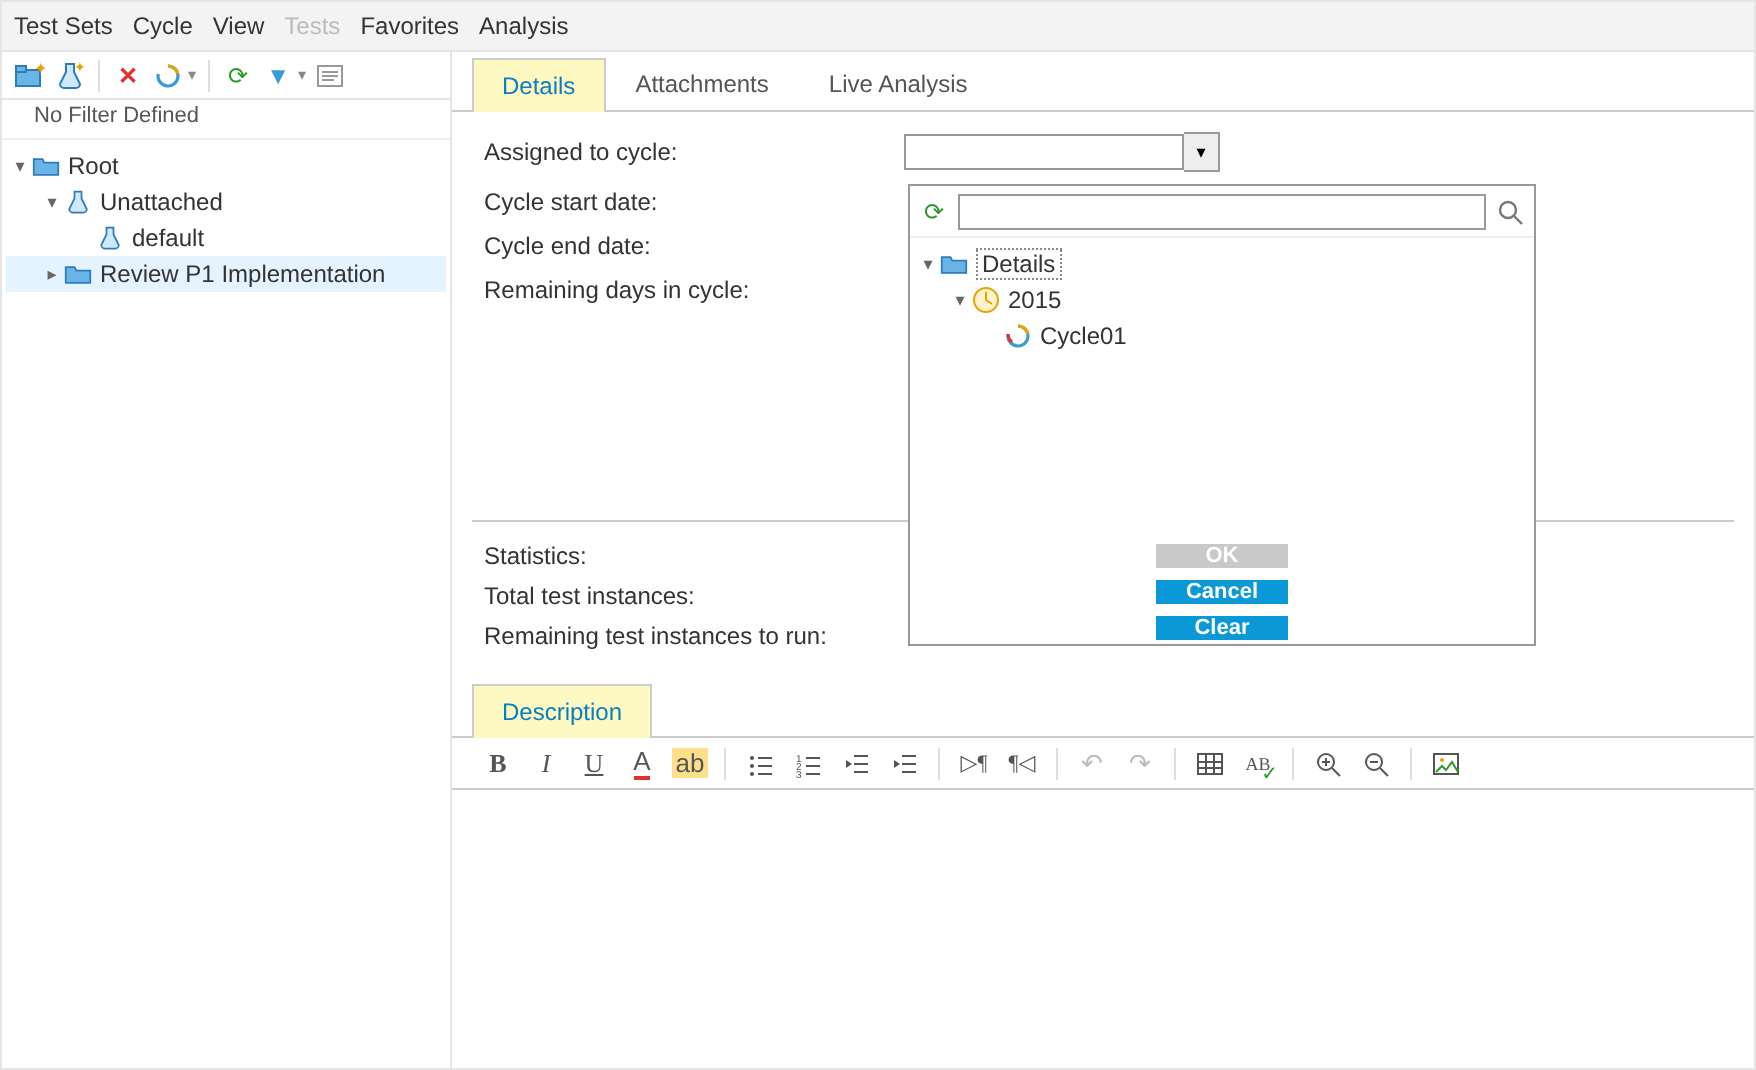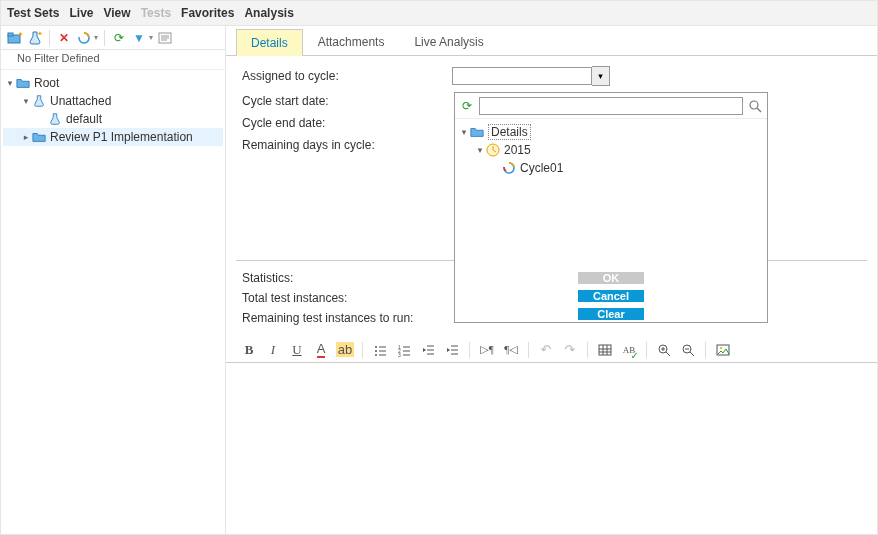--- a/index.html
+++ b/index.html
@@ -1,20 +1,20 @@
 <!DOCTYPE html>
 <html><head>
 <meta charset="utf-8">
 <style>
   * { box-sizing: border-box; margin: 0; padding: 0; font-family: Arial, Helvetica, sans-serif; }
   body { width: 878px; height: 535px; background: #fff; font-size: 12px; color: #333; border: 1px solid #e5e5e5; overflow: hidden; }
 
   
   .menubar { height: 25px; background: #f3f3f3; border-bottom: 1px solid #e5e5e5; display: flex; align-items: center; padding-left: 6px; gap: 10px; }
-  .menubar span { color: #333; font-weight: bold; }
+  .menubar span { color: #333; }
   .menubar span.disabled { color: #bbb; }
 
   .main { display: flex; height: calc(100% - 25px); }
 
   
   .left { width: 225px; border-right: 1px solid #e5e5e5; display: flex; flex-direction: column; }
   .toolbar { height: 24px; border-bottom: 1px solid #e5e5e5; display: flex; align-items: center; gap: 4px; padding: 0 6px; }
   .tbsep { width: 1px; height: 16px; background: #ddd; margin: 0 2px; }
   .tbicon { width: 16px; height: 16px; display: flex; align-items: center; justify-content: center; cursor: pointer; }
   .filterline { height: 20px; padding: 2px 16px; font-size: 11px; color: #555; border-bottom: 1px solid #eee; }
@@ -62,21 +62,21 @@
   .rel-sel { border: 1px dotted #888; padding: 0 2px; }
 
   
   svg { display: block; }
 </style>
 </head>
 <body>
 
 <div class="menubar">
   <span>Test Sets</span>
-  <span>Live</span>
+  <span>Cycle</span>
   <span>View</span>
   <span class="disabled">Tests</span>
   <span>Favorites</span>
   <span>Analysis</span>
 </div>
 
 <div class="main">
 
   <div class="left">
     <div class="toolbar">
@@ -181,20 +181,23 @@
     </div>
 
     <hr class="sep" style="margin-left:10px; margin-right:10px;">
 
     <div class="stats">
       <div>Statistics:</div>
       <div>Total test instances:</div>
       <div>Remaining test instances to run:</div>
     </div>
 
+    <div class="desc-tabs">
+      <div class="tab active">Description</div>
+    </div>
 
     <div class="rte">
       <div class="grp">
         <span class="rtebtn" style="font-weight:bold;">B</span>
         <span class="rtebtn" style="font-style:italic;">I</span>
         <span class="rtebtn" style="text-decoration:underline;">U</span>
         <span class="rtebtn">
             <span style="border-bottom:2px solid #d33;">A</span>
           </span>
         <span class="rtebtn">

